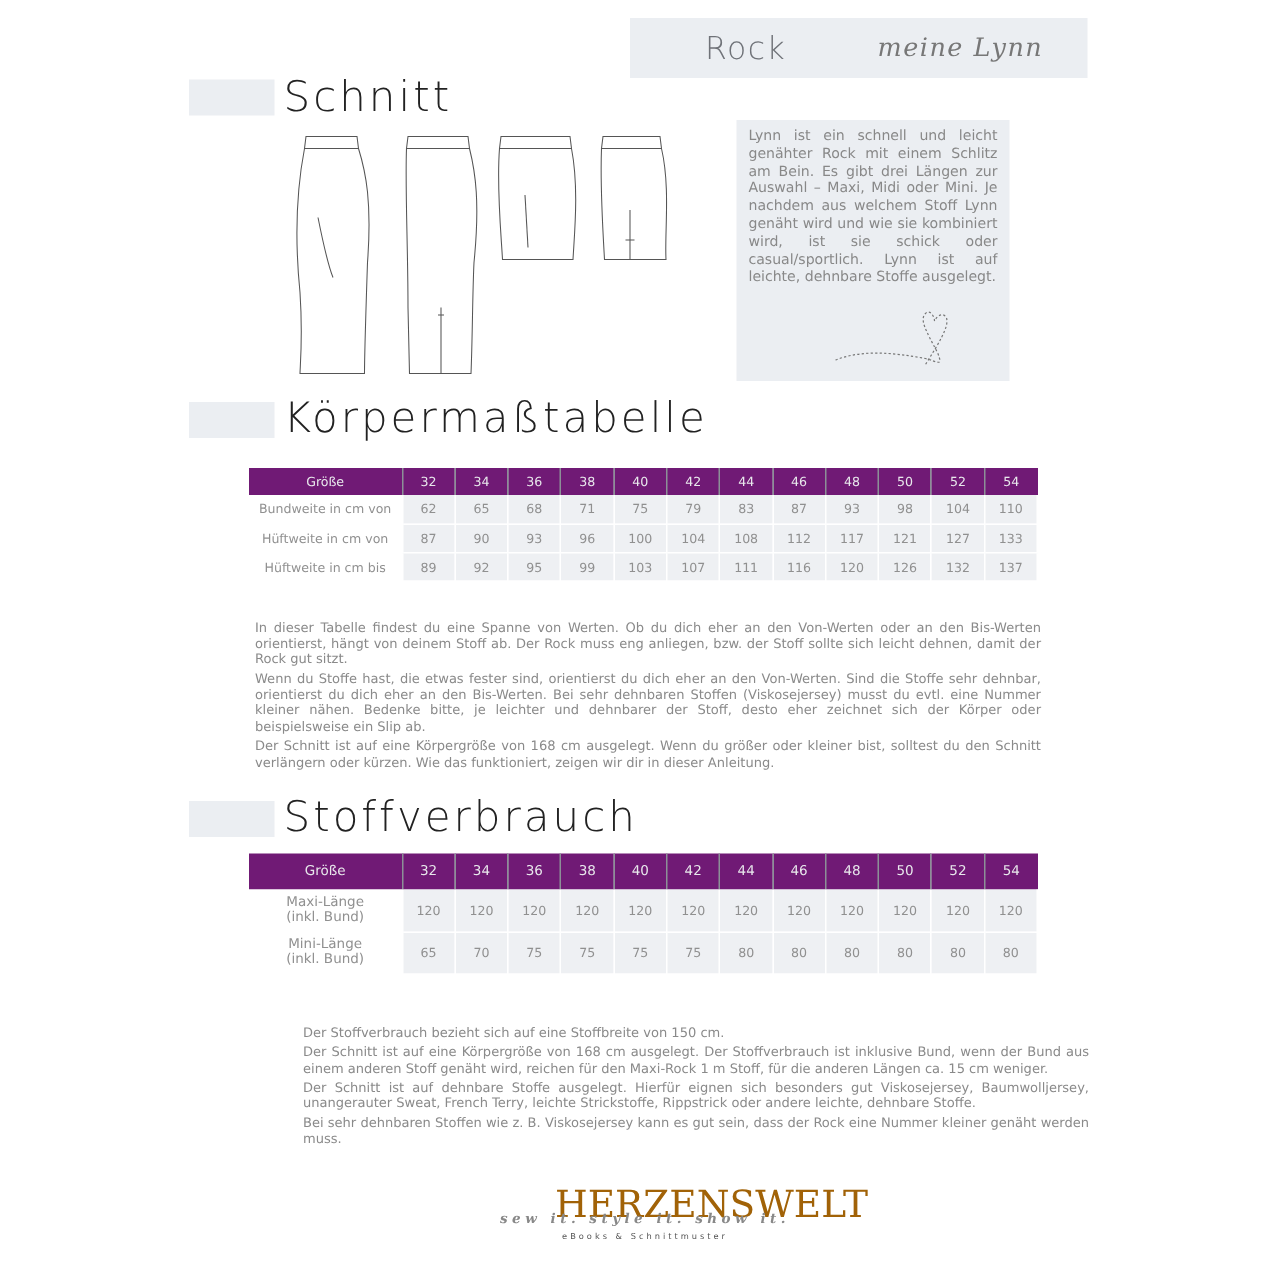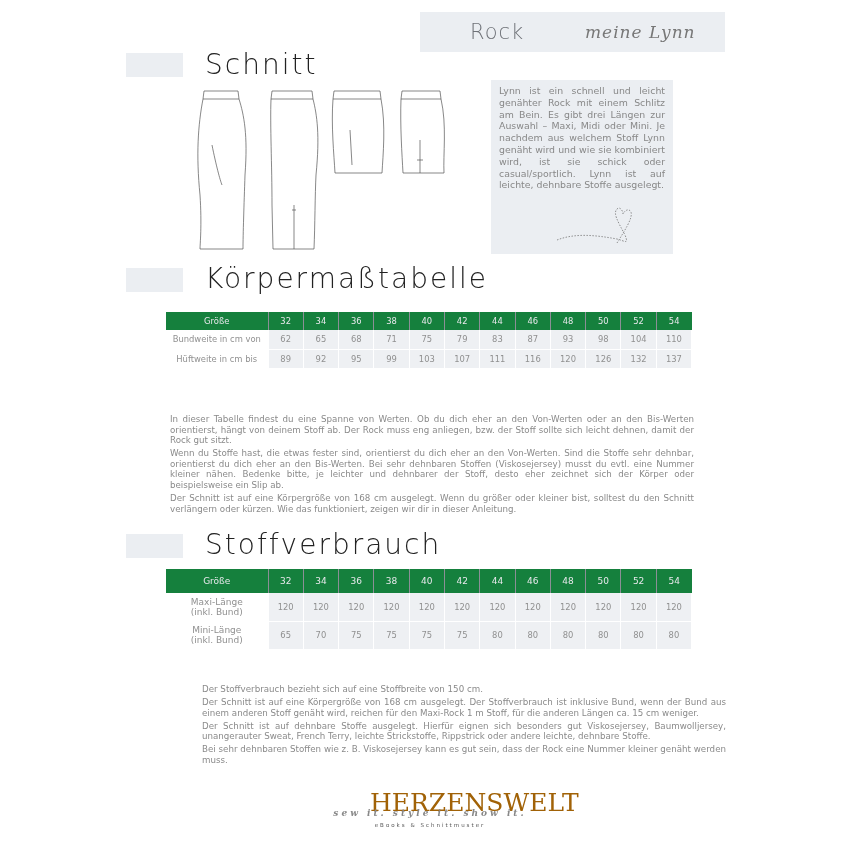--- a/index.html
+++ b/index.html
@@ -4,30 +4,30 @@
 <style>
   * { box-sizing: border-box; margin: 0; padding: 0; }
   html, body { width: 853px; height: 853px; background: #ffffff; overflow: hidden; }
   body { position: relative; font-family: "DejaVu Sans", sans-serif; color: #8a8a8a; }
 
   .title-banner { position: absolute; left: 420px; top: 12px; width: 305px; height: 40px; background: #ebeef2; }
   .title-banner .rock { position: absolute; left: 50px; top: 8px; font-size: 21px; color: #6f7278; letter-spacing: 1px; font-weight: 300; }
   .title-banner .script { position: absolute; left: 165px; top: 10px; font-family: "DejaVu Serif", serif; font-style: italic; font-size: 17px; color: #777; letter-spacing: 1px; }
 
   .sec-block { position: absolute; left: 126px; width: 57px; height: 24px; background: #ebeef2; }
-  .sec-title { position: absolute; left: 205px; font-size: 28px; color: #222; letter-spacing: 2px; font-weight: 300; }
+  .sec-title { position: absolute; left: 189px; font-size: 28px; color: #222; letter-spacing: 2px; font-weight: 300; }
 
   .skirts { position: absolute; left: 190px; top: 85px; width: 260px; height: 168px; }
 
   .desc-box { position: absolute; left: 491px; top: 80px; width: 182px; height: 174px; background: #ebeef2; padding: 5px 8px; }
   .desc-box p { font-size: 9.4px; line-height: 11.8px; color: #888; text-align: justify; }
   .heart { position: absolute; left: 555px; top: 205px; width: 80px; height: 45px; }
 
   table.sizes { position: absolute; left: 166px; border-collapse: collapse; font-size: 8.4px; color: #909090; }
-  table.sizes th { background: #15803d; color: #e8e8ec; font-weight: normal; height: 18px; border-right: 1px solid #8c8f97; text-align: center; }
+  table.sizes th { background: #701a75; color: #e8e8ec; font-weight: normal; height: 18px; border-right: 1px solid #8c8f97; text-align: center; }
   table.sizes th:last-child { border-right: none; }
   table.sizes td { text-align: center; border-right: 1px solid #ffffff; border-bottom: 1px solid #ffffff; }
   table.sizes td.lbl { background: #ffffff; text-align: center; }
   table.sizes td.val { background: #eef0f3; }
   table.body-t td { height: 19px; margin-left: 32px; }
   table.fabric-t th { height: 24px; font-size: 9px; }
   table.fabric-t td { height: 28px; }
   table.fabric-t td.lbl { line-height: 10px; font-size: 9px; }
   .col-lbl { width: 102px; }
   .col-v { width: 35.3px; }
@@ -127,20 +127,35 @@
       <td class="val">75</td>
       <td class="val">79</td>
       <td class="val">83</td>
       <td class="val">87</td>
       <td class="val">93</td>
       <td class="val">98</td>
       <td class="val">104</td>
       <td class="val">110</td>
     </tr>
     <tr>
+      <td class="lbl">Hüftweite in cm von</td>
+      <td class="val">87</td>
+      <td class="val">90</td>
+      <td class="val">93</td>
+      <td class="val">96</td>
+      <td class="val">100</td>
+      <td class="val">104</td>
+      <td class="val">108</td>
+      <td class="val">112</td>
+      <td class="val">117</td>
+      <td class="val">121</td>
+      <td class="val">127</td>
+      <td class="val">133</td>
+    </tr>
+    <tr>
       <td class="lbl">Hüftweite in cm bis</td>
       <td class="val">89</td>
       <td class="val">92</td>
       <td class="val">95</td>
       <td class="val">99</td>
       <td class="val">103</td>
       <td class="val">107</td>
       <td class="val">111</td>
       <td class="val">116</td>
       <td class="val">120</td>

